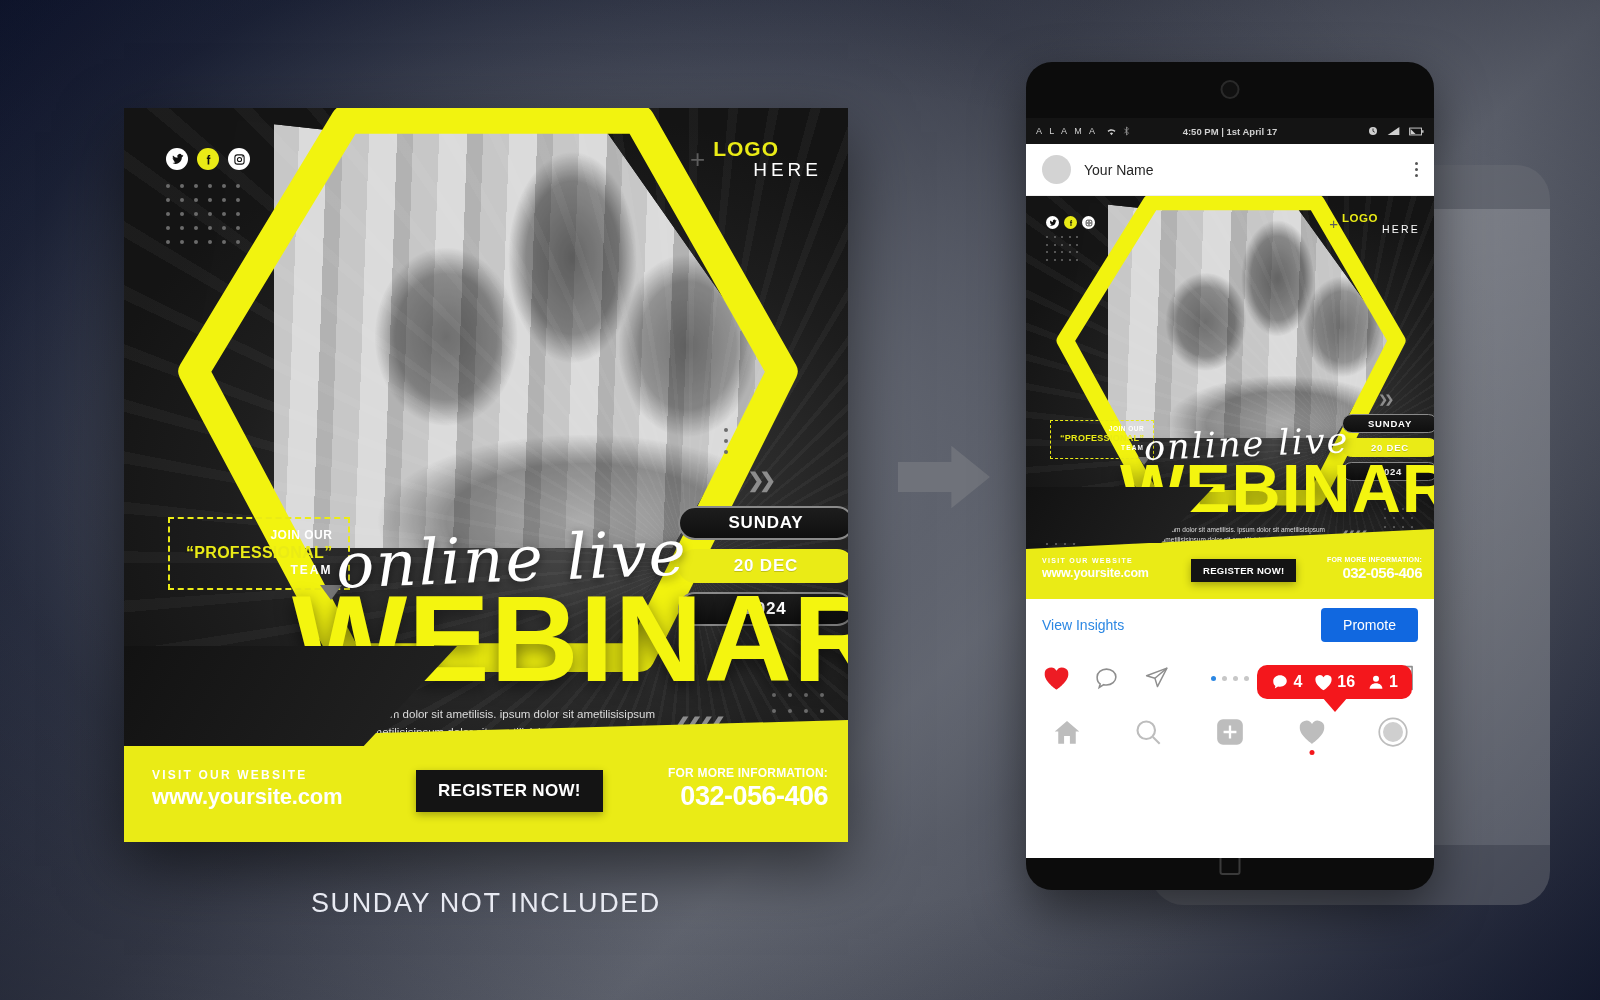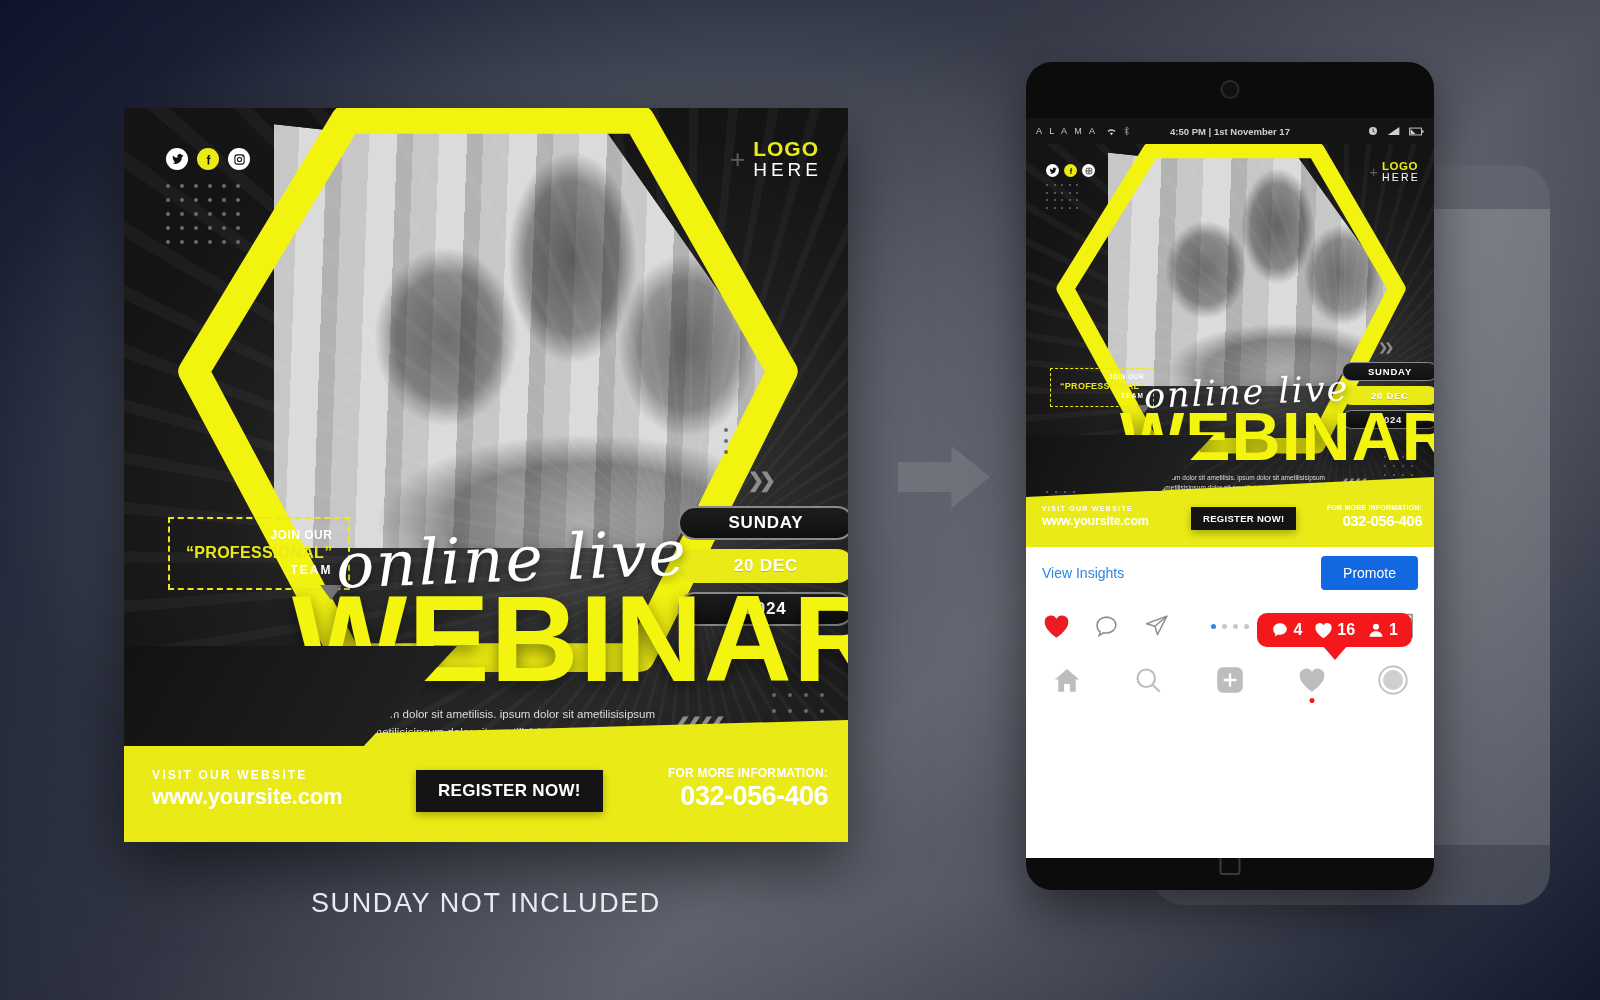--- a/index.html
+++ b/index.html
@@ -118,21 +118,21 @@
   .dotgrid { position: absolute; }
   .dotgrid i {
     position: absolute; width: 4px; height: 4px; border-radius: 50%;
     background: #6b6b6b;
   }
 
   
   .logo-block { position: absolute; right: 26px; top: 30px; text-align: left; display: flex; align-items: center; gap: 8px;}
   .logo-plus { color: #5d5d5d; font-size: 26px; line-height: 1; font-weight: 300; }
   .logo-txt-1 { color: #eaeb16; font-size: 21px; font-weight: 700; letter-spacing: 1px; line-height: 1.05; }
-  .logo-txt-2 { color: #fff; font-size: 19px; font-weight: 400; letter-spacing: 4px; line-height: 1.1; }
+  .logo-txt-2 { color: #fff; font-size: 19px; font-weight: 400; letter-spacing: 4px; line-height: 1.1; margin-left: 40px; }
 
   
   .join-box {
     position: absolute; left: 44px; top: 409px;
     border: 2px dashed #eaeb16; padding: 9px 16px 10px;
     text-align: right; line-height: 1.25;
   }
   .join-1 { color: #fff; font-size: 12px; font-weight: 700; letter-spacing: .5px; }
   .join-2 { color: #eaeb16; font-size: 16px; font-weight: 800; letter-spacing: .3px; }
   .join-3 { color: #fff; font-size: 12px; font-weight: 700; letter-spacing: 2px; }
@@ -534,21 +534,21 @@
       <span style="margin-left:8px">
         <svg width="11" height="9" viewBox="0 0 24 18" fill="#cfcfcf">
             <path d="M12 17l3.5-4.3a5.6 5.6 0 00-7 0L12 17zm0-9.6a10 10 0 016.6 2.5l2-2.4A13.2 13.2 0 0012 4.1c-3.3 0-6.3 1.2-8.6 3.4l2 2.4A10 10 0 0112 7.4z"></path>
           </svg>
       </span>
       <span style="margin-left:6px">
         <svg width="7" height="10" viewBox="0 0 12 20" fill="none" stroke="#9a9a9a" stroke-width="1.6">
             <path d="M2 5.5L10 14.5 6 18V2l4 3.5L2 14.5"></path>
           </svg>
       </span>
-      <span class="sb-time">4:50 PM | 1st November 17</span>
+      <span class="sb-time">4:50 PM | 1st April 17</span>
       <span class="sb-right">
         <span>
           <svg width="10" height="10" viewBox="0 0 20 20" fill="#cfcfcf">
               <circle cx="10" cy="10" r="8"></circle>
               <path d="M10 5v5.5l3.5 2" stroke="#141414" stroke-width="1.6" fill="none"></path>
             </svg>
         </span>
         <span>
           <svg width="13" height="10" viewBox="0 0 20 14" fill="#cfcfcf">
               <path d="M1 13h18V1z"></path>
@@ -558,20 +558,29 @@
           <svg width="15" height="9" viewBox="0 0 24 14" fill="none" stroke="#cfcfcf" stroke-width="1.5">
               <rect x="1" y="1.5" width="19" height="11"></rect>
               <path d="M2.5 11V3l8 8z" fill="#cfcfcf" stroke="none"></path>
               <rect x="21" y="5" width="2.2" height="4" fill="#cfcfcf" stroke="none"></rect>
             </svg>
         </span>
       </span>
     </div>
 
 
+    <div class="posthdr">
+      <div class="avatar"></div>
+      <div class="posthdr-name">Your Name</div>
+      <div class="kebab">
+          <i></i>
+          <i></i>
+          <i></i>
+        </div>
+    </div>
 
     <div class="poster mini">
       <div class="poster-bg"></div>
       <div class="photo-field">
         <div class="photo-people"></div>
       </div>
       <div class="hex-mask"></div>
       <div class="poster-rays"></div>
       <div class="hex-outline">
         <svg viewBox="0 0 100 100" preserveAspectRatio="none">

